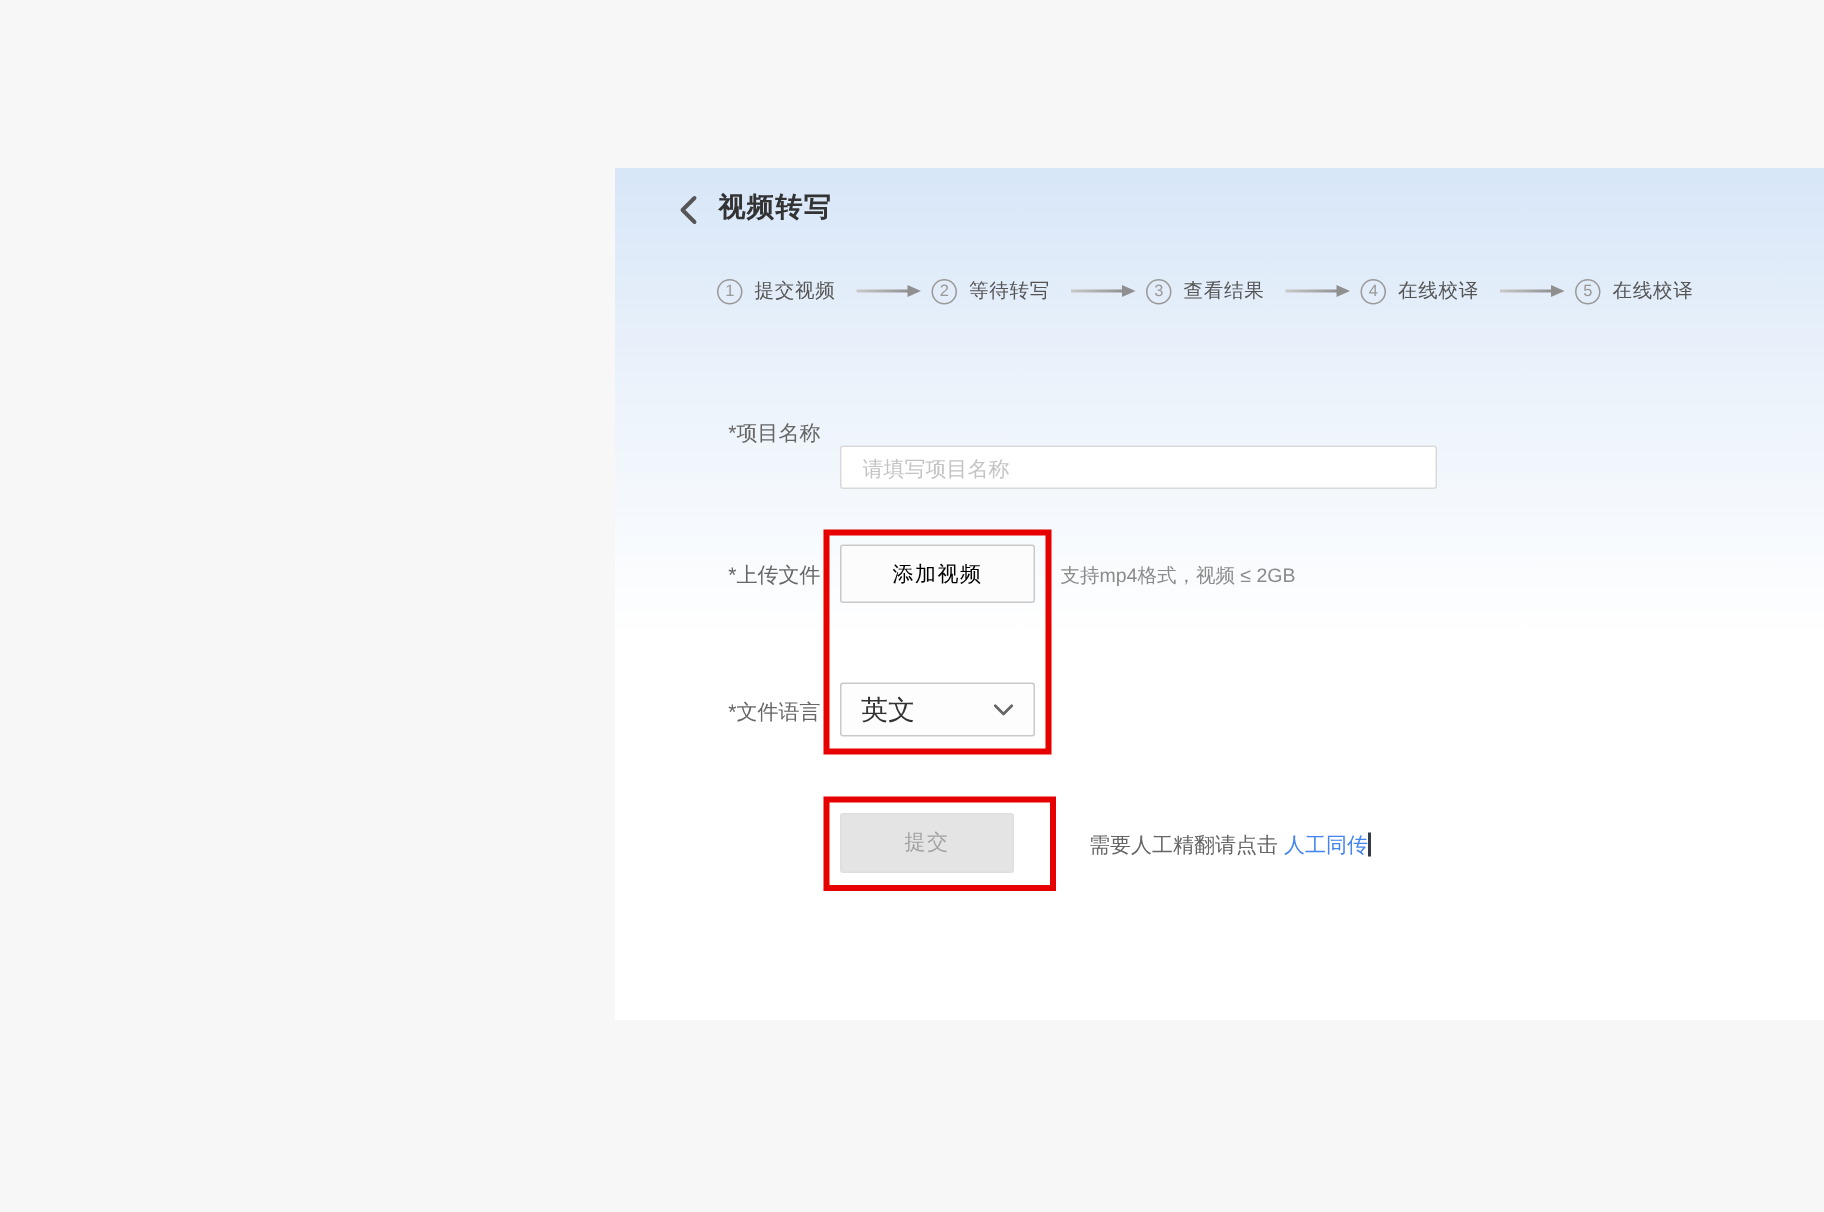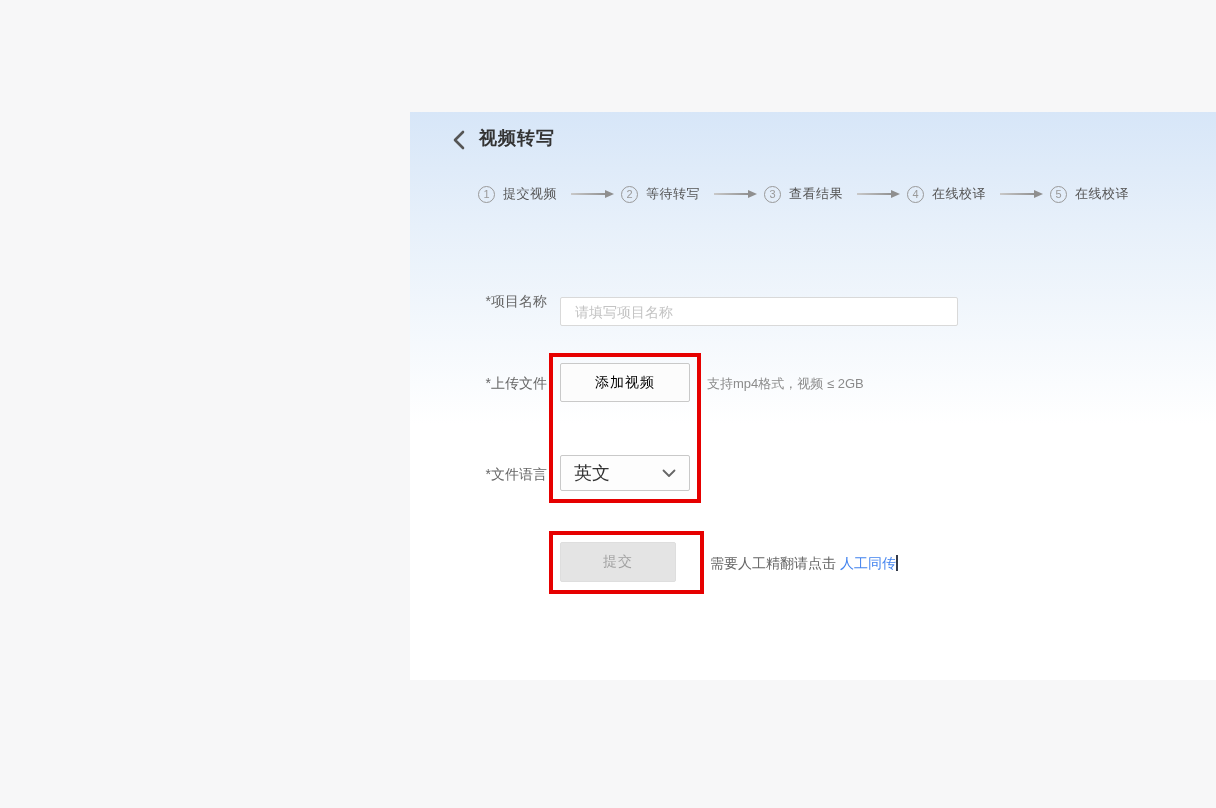--- a/index.html
+++ b/index.html
@@ -54,21 +54,21 @@
   .select { position:absolute; left:150px; top:343px; width:130px; height:36px;
          background:#fdfdfd; border:1px solid #c9c9c9; border-radius:2px;
          display:flex; align-items:center; justify-content:space-between;
          padding:0 13px; cursor:pointer; }
   .select-val { font-size:18px; color:#333333; }
 
   .btn-submit { position:absolute; left:150px; top:430px; width:116px; height:40px;
          background:#e4e4e4; border:1px solid #dedede; border-radius:2px;
          font-size:14px; color:#a2a2a2; letter-spacing:1px; cursor:not-allowed;
          font-family:"Liberation Sans","DejaVu Sans",sans-serif; }
-  .manual { position:absolute; left:300px; top:443px; font-size:14px; color:#666666; }
+  .manual { position:absolute; left:316px; top:443px; font-size:14px; color:#666666; }
   .manual a { color:#4484ef; text-decoration:none; margin-left:4px; }
   .caret { display:inline-block; width:2px; height:16px; background:#333a4a;
            vertical-align:-3px; margin-left:0px; }
 
   
   .red-rect { position:absolute; border:4px solid #e60000; pointer-events:none; }
   .rect-upload { left:139px; top:241px; width:152px; height:150px; }
   .rect-submit { left:139px; top:419px; width:155px; height:63px; }
 </style>
 </head>
@@ -106,21 +106,21 @@
           <span class="step-circle">4</span>
           <span class="step-label">在线校译</span>
         </div>
         <span class="step-arrow"></span>
         <div class="step">
           <span class="step-circle">5</span>
           <span class="step-label">在线校译</span>
         </div>
       </div>
 
-    <label class="lbl" style="top:181px;">*项目名称</label>
+    <label class="lbl" style="top:168px;">*项目名称</label>
     <input class="txt-input" type="text" placeholder="请填写项目名称" style="">
 
     <label class="lbl" style="top:263px;">*上传文件</label>
     <button class="btn-add">添加视频</button>
     <span class="hint">支持mp4格式，视频 ≤ 2GB</span>
 
     <label class="lbl" style="top:354px;">*文件语言</label>
     <div class="select">
       <span class="select-val">英文</span>
       <svg width="14" height="9" viewBox="0 0 14 9">

